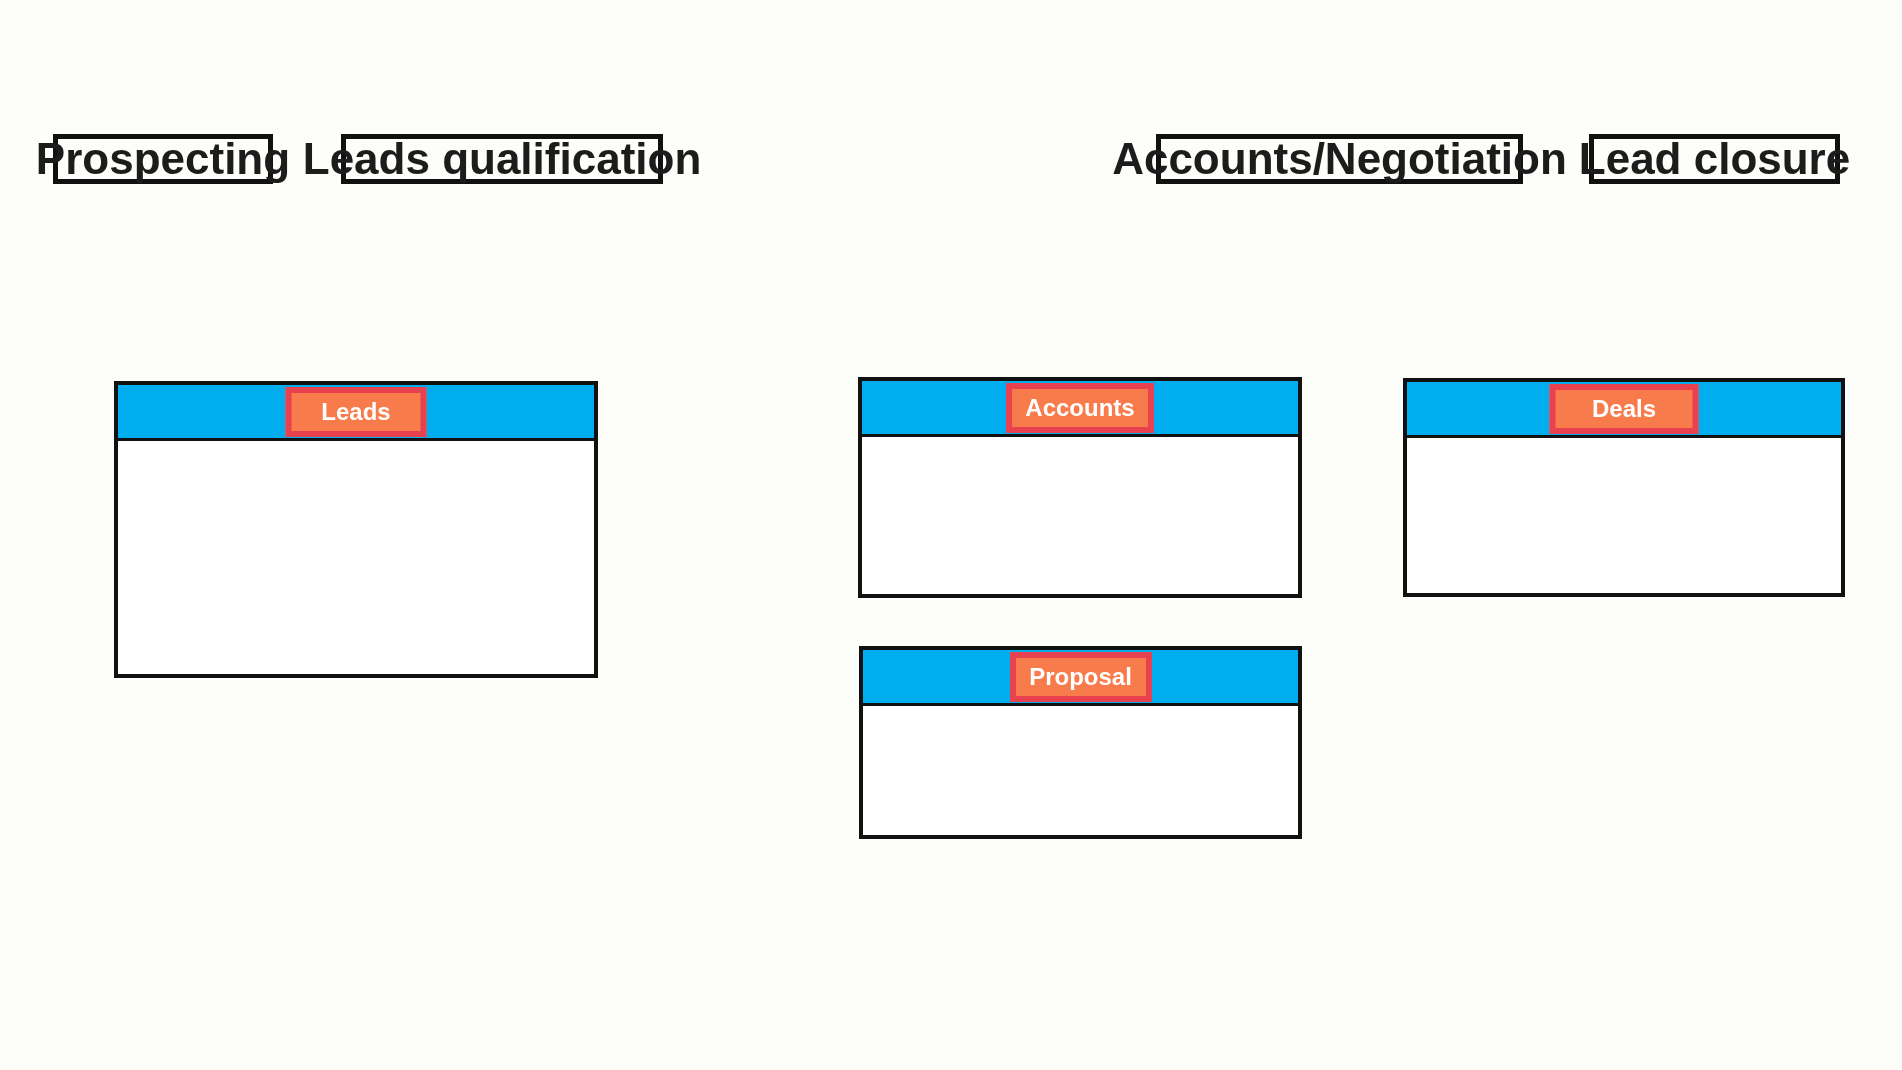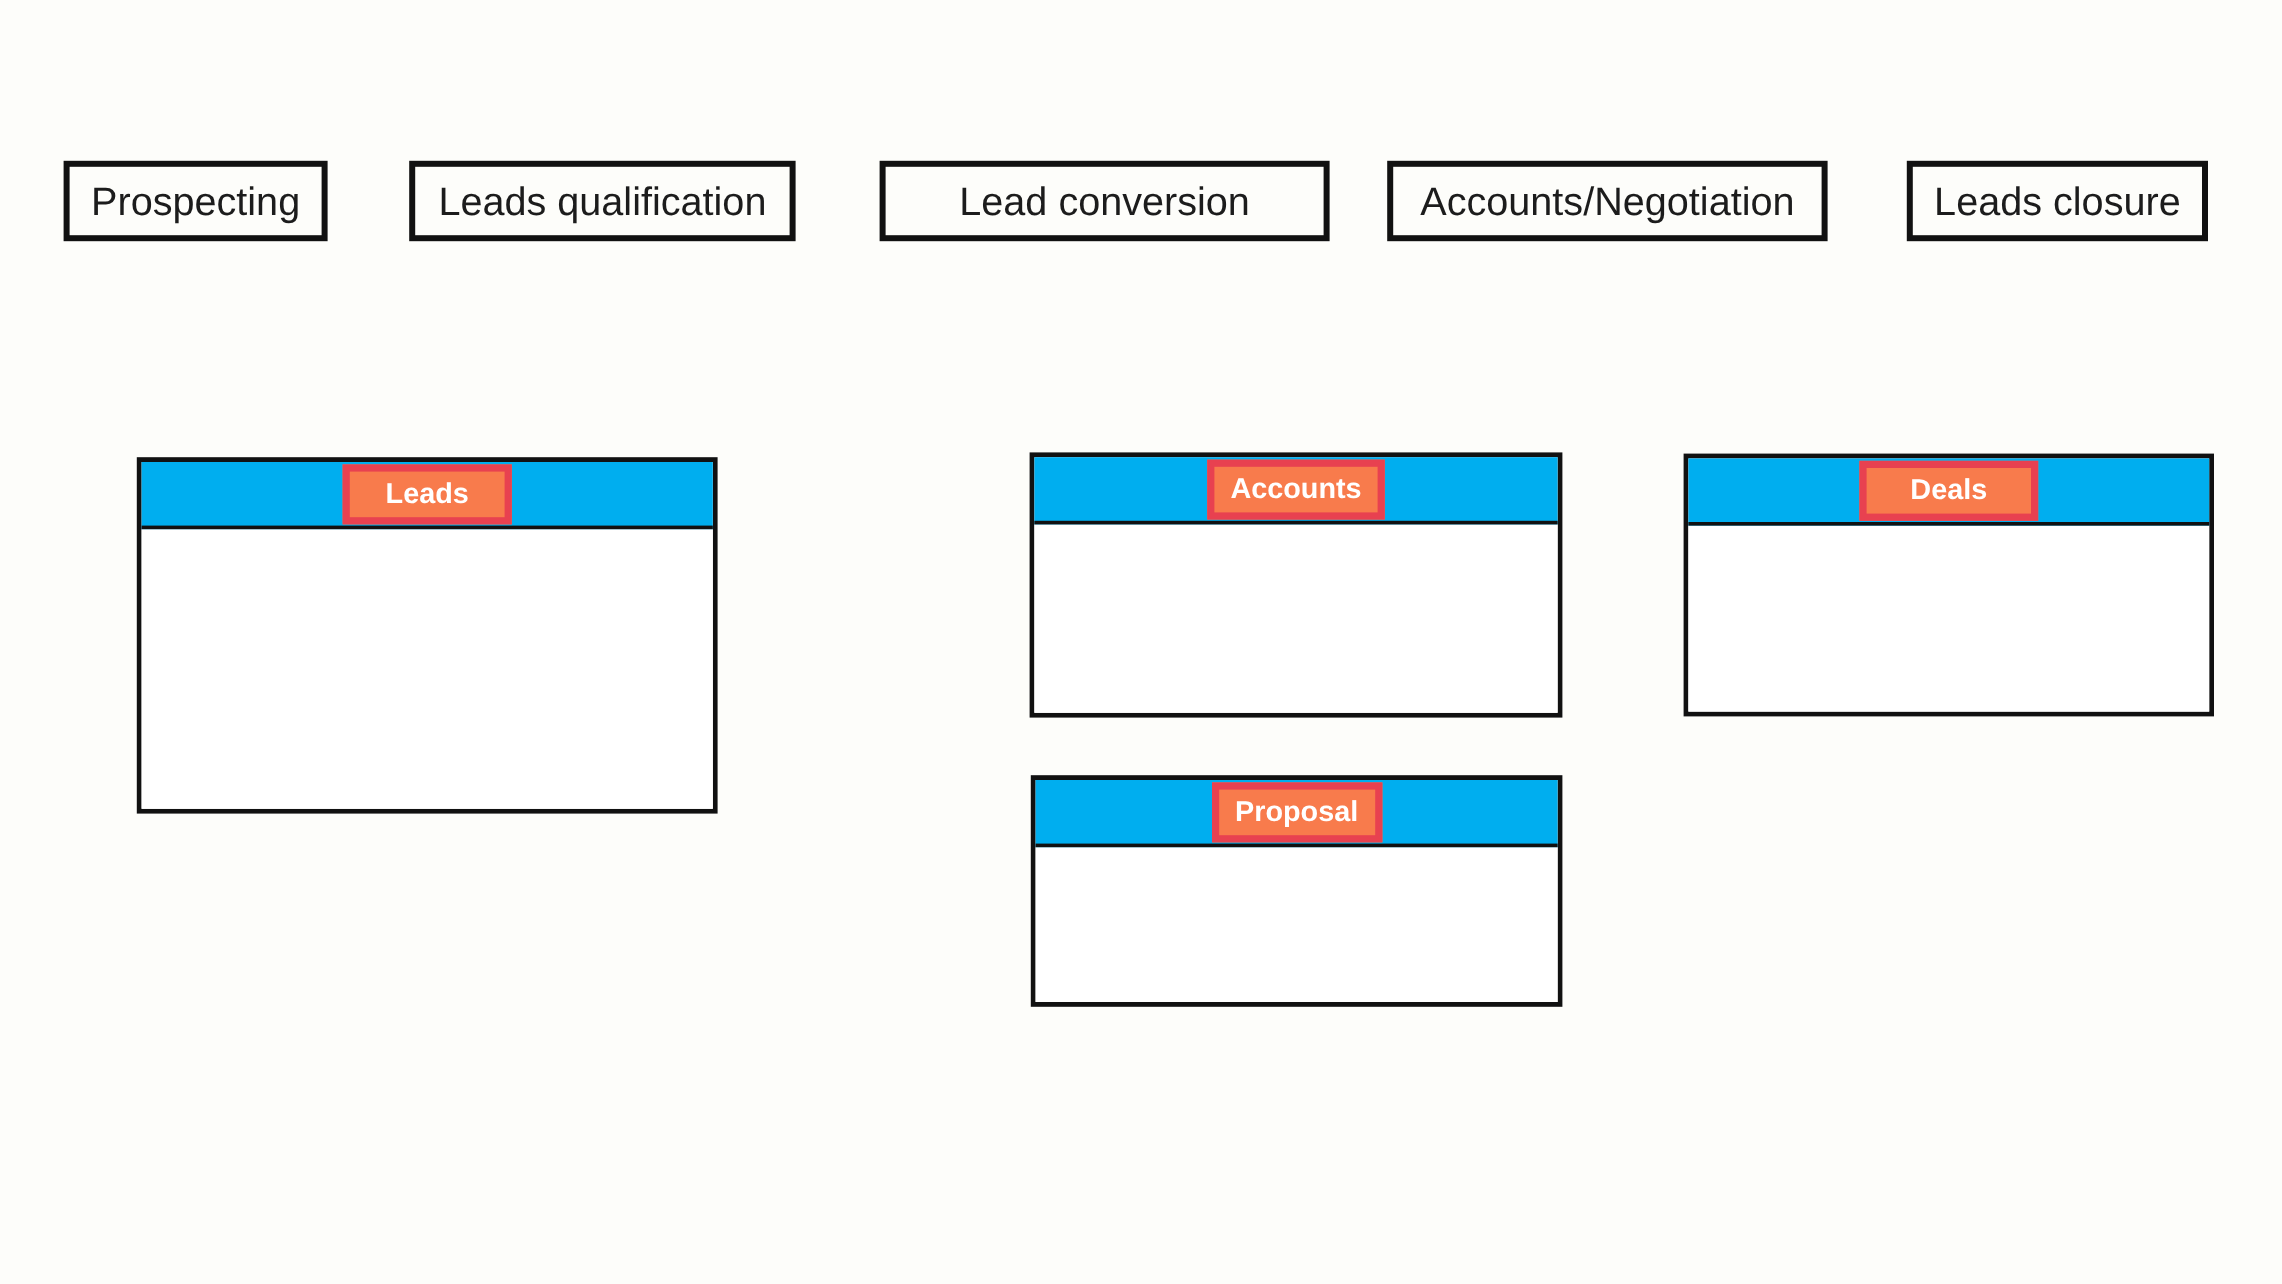--- a/index.html
+++ b/index.html
@@ -17,27 +17,28 @@
     width: 1902px; height: 1070px;
     background: var(--canvas-bg);
     font-family: "Liberation Sans", "DejaVu Sans", sans-serif;
     overflow: hidden;
   }
   .canvas { position: relative; width: 1902px; height: 1070px; }
 
   
   .stage {
     position: absolute;
-    height: 67px;
+    height: 50px;
     border: 5px solid var(--box-border);
     background: var(--canvas-bg);
     display: flex; align-items: center; justify-content: center;
-    font-size: 33px;
+    font-size: 44px;
     color: var(--stage-text);
     white-space: nowrap;
+    font-weight: bold;
   }
   .stage-prospecting   { left: 53px;   top: 134px; width: 220px; }
   .stage-qualification { left: 341px;  top: 134px; width: 322px; }
   .stage-conversion    { left: 733px;  top: 134px; width: 375px; }
   .stage-proposal      { left: 1156px; top: 134px; width: 367px; }
   .stage-closure       { left: 1589px; top: 134px; width: 251px; }
 
   
   .card {
     position: absolute;
@@ -81,28 +82,25 @@
 <body>
 
 <div class="canvas">
 
   <div class="stage stage-prospecting">
     <span>Prospecting</span>
   </div>
   <div class="stage stage-qualification">
     <span>Leads qualification</span>
   </div>
-  <div class="stage stage-conversion">
-    <span>Lead conversion</span>
-  </div>
   <div class="stage stage-proposal">
     <span>Accounts/Negotiation</span>
   </div>
   <div class="stage stage-closure">
-    <span>Leads closure</span>
+    <span>Lead closure</span>
   </div>
 
   <div class="card card-leads">
     <div class="card-header">
       <div class="entity-label">
         <span>Leads</span>
       </div>
     </div>
     <div class="card-body"></div>
   </div>

